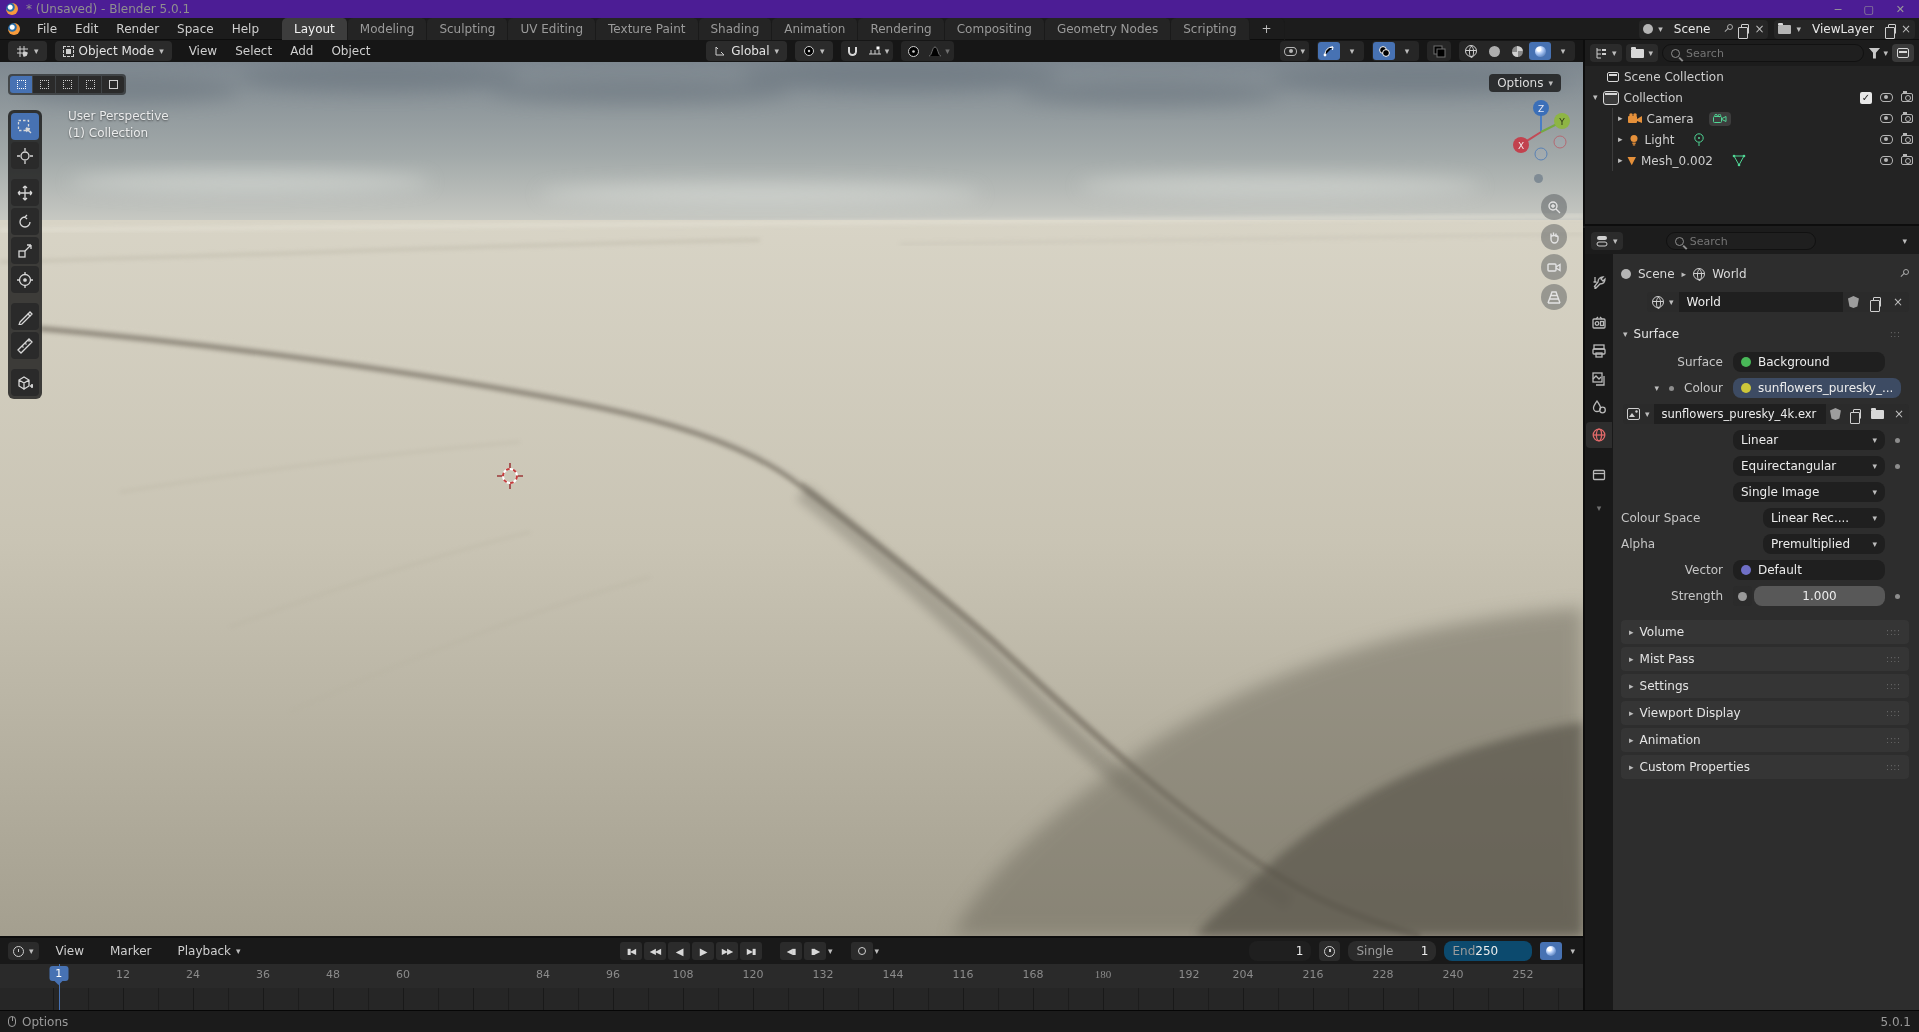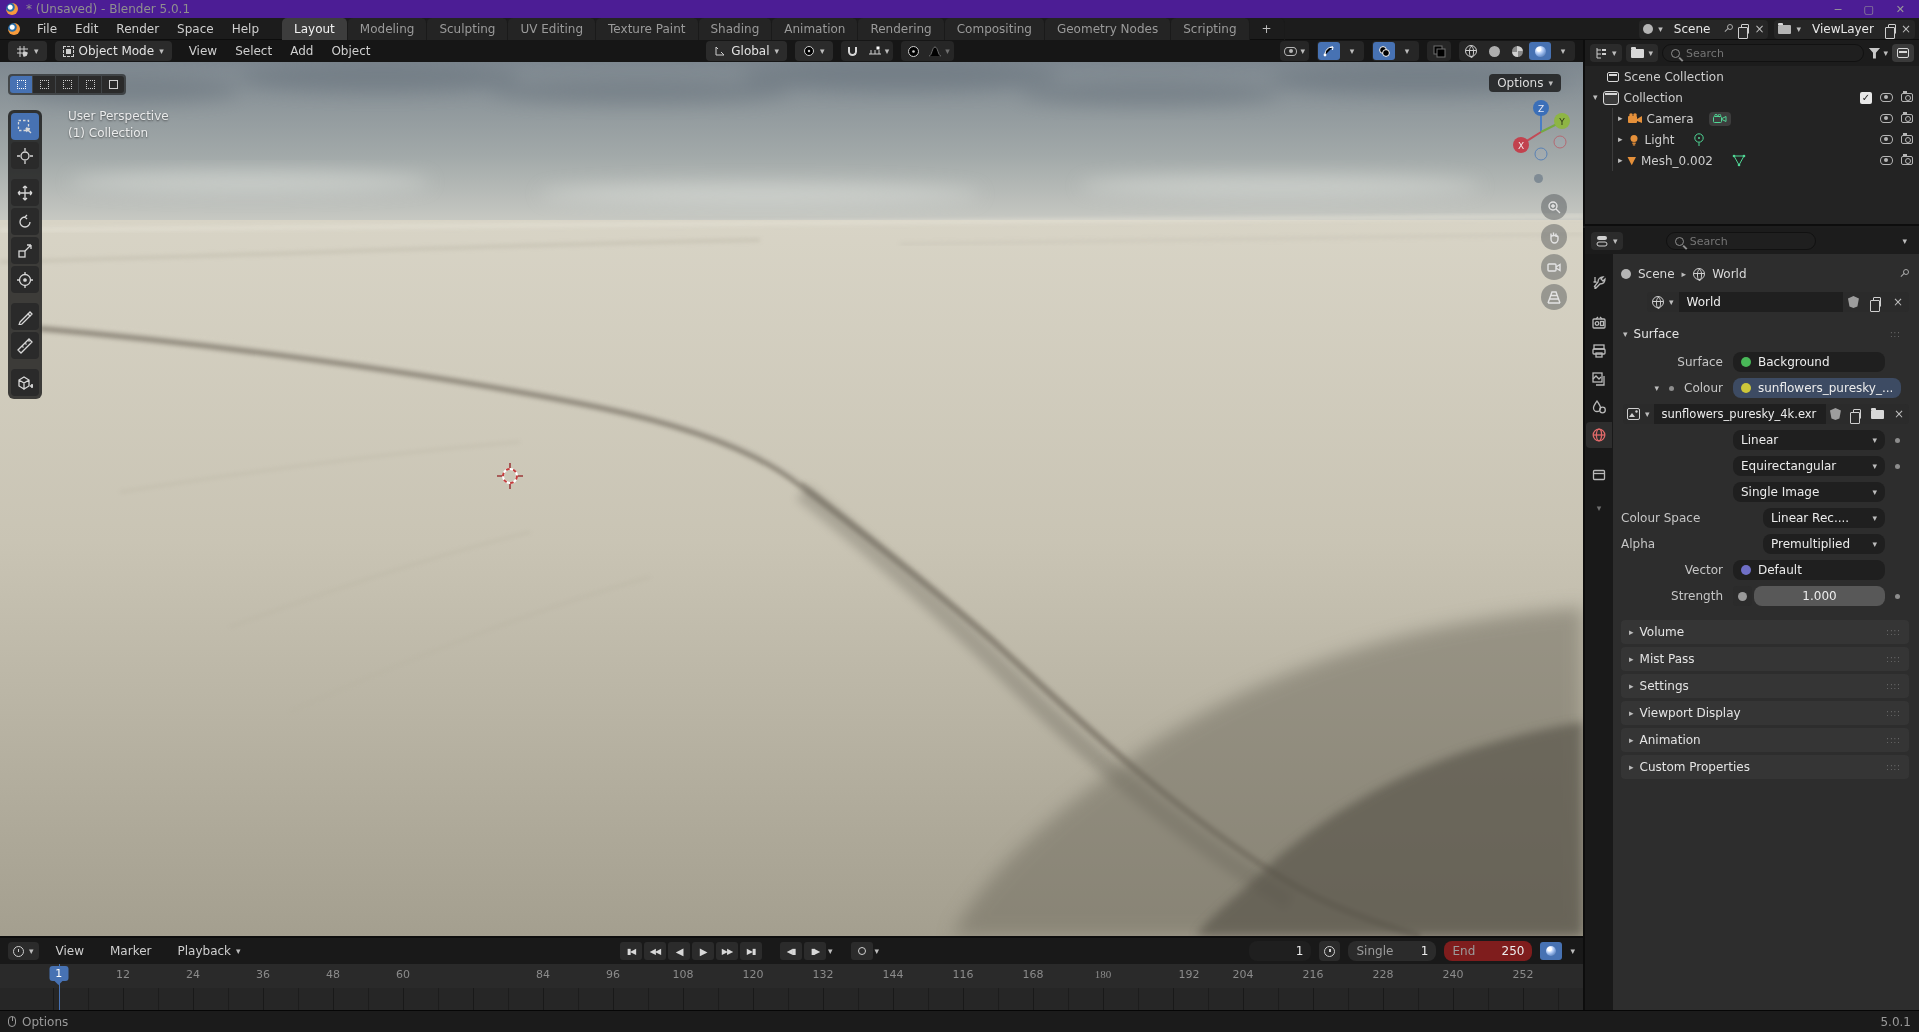--- a/index.html
+++ b/index.html
@@ -898,21 +898,21 @@
       </div>
       <span class="spacer"></span>
       <span class="field" style="width:62px;justify-content:flex-end">1</span>
       <span class="btn" style="padding:0 5px">
           <span class="ic-clock"></span>
         </span>
       <span class="field" style="width:88px;justify-content:space-between;background:#2b2b2b">
           <span class="dim">Single</span>
           <span>1</span>
         </span>
-      <span class="field" style="width:88px;justify-content:space-between;background:#7f1d1d">
+      <span class="field" style="width:88px;background:#0c4a6e">
           <span class="dim">End</span>
           <span>250</span>
         </span>
       <span class="tr-btn" style="background:#4772b3">
           <span class="ic-sphere rend" style="width:10px;height:10px"></span>
         </span>
       <span class="chev">▾</span>
     </div>
     <div id="tl-ruler">
         <span class="tick" style="left: 123px;">12</span>

